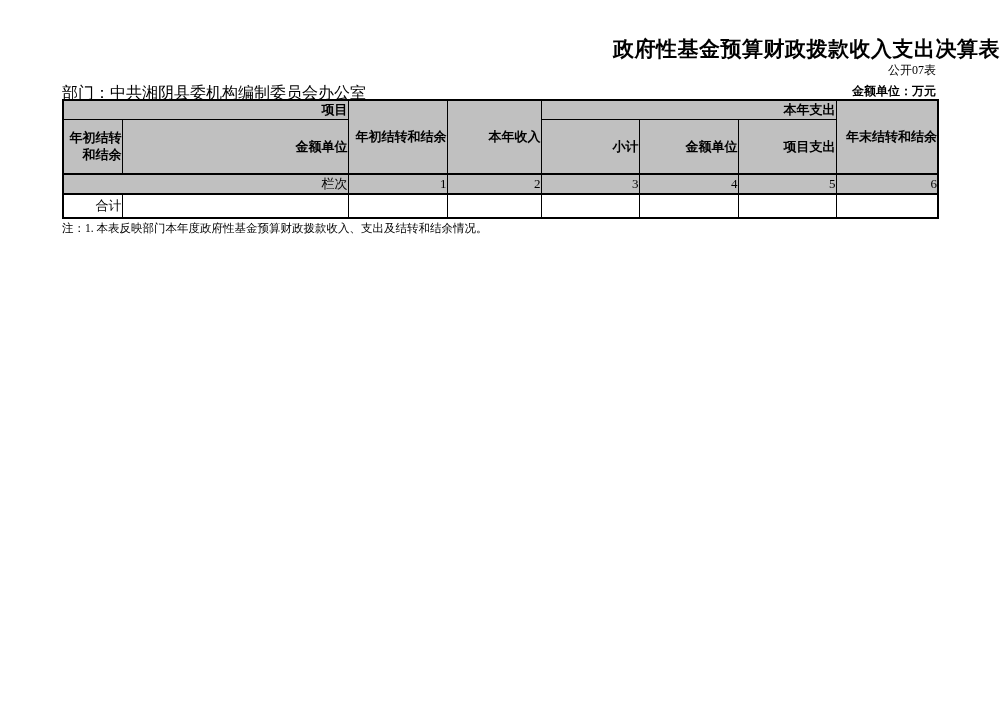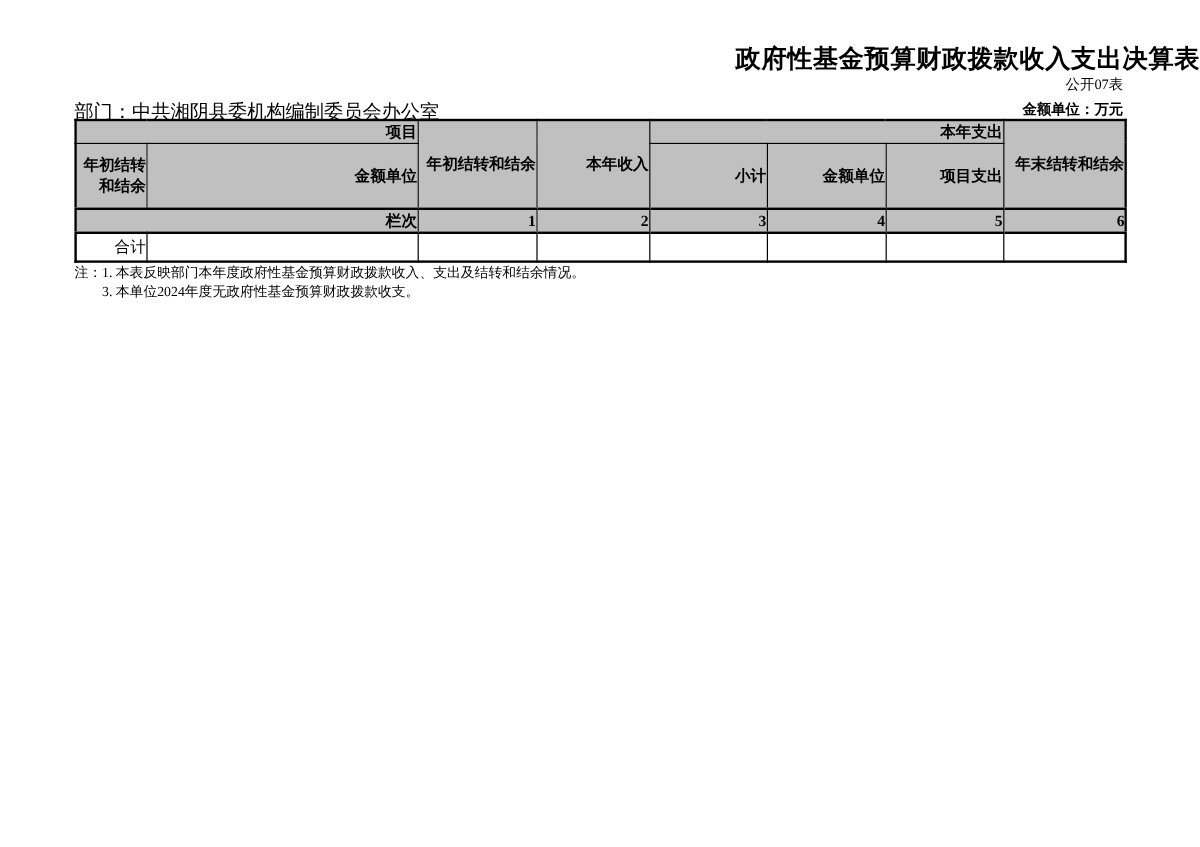--- a/index.html
+++ b/index.html
@@ -71,21 +71,21 @@
   table.budget-table td.hdr {
     background: #c0c0c0;
     font-weight: bold;
   }
   tr.hr1 { height: 17px; }
   tr.hr2 { height: 55px; }
   tr.lanci-row { height: 16px; }
   tr.data-row { height: 24px; }
   tr.lanci-row td {
     background: #c0c0c0;
-    font-weight: bold;
+    font-weight: normal;
     border-top: 2px solid #000;
     border-bottom: 2px solid #000;
   }
   td.total-cell {
     text-align: left;
     padding-left: 2px;
     font-size: 12.5px;
   }
   .notes {
     position: absolute;
@@ -156,17 +156,16 @@
         <td></td>
         <td></td>
       </tr>
     </tbody>
   </table>
 
   <div class="notes">
     <div class="notes-prefix">注：</div>
     <div class="notes-items">
       <div class="note-line">1. 本表反映部门本年度政府性基金预算财政拨款收入、支出及结转和结余情况。</div>
-      <div class="note-line">3. 本单位2024年度无政府性基金预算财政拨款收支。</div>
     </div>
   </div>
 
 </div>
 
 </body></html>

